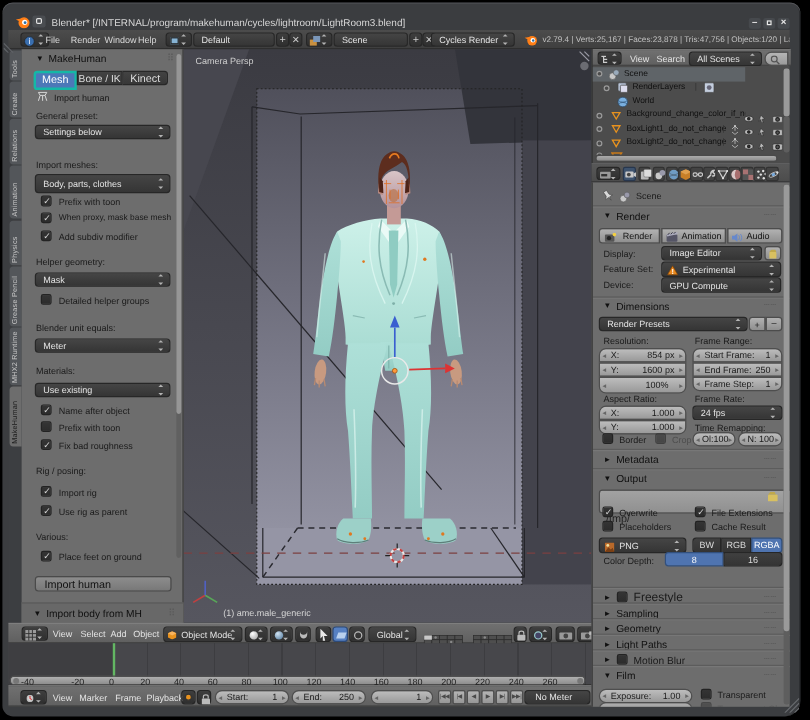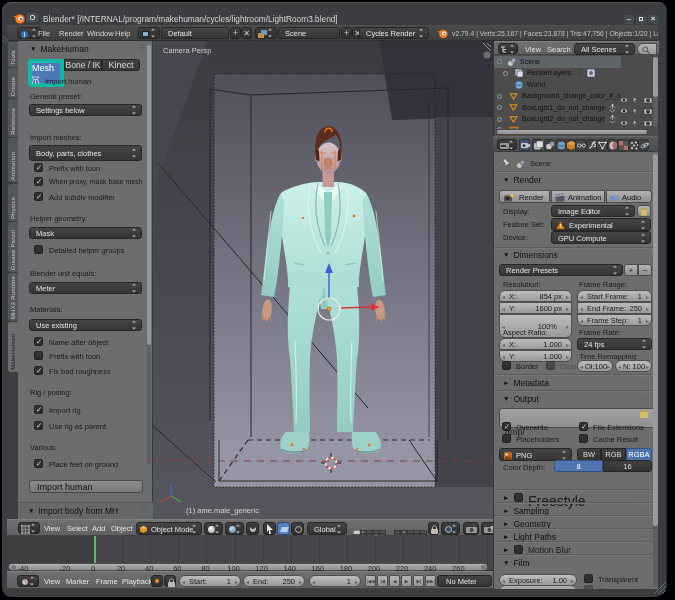--- a/index.html
+++ b/index.html
@@ -124,21 +124,21 @@
   <div class="vtab" style="top:232px;height:48px">
       <i>MHX2 Runtime</i>
     </div>
   <div class="vtab" style="top:281px;height:50px;background:#6d6d6d;color:#1a1a1a">
       <i>MakeHuman</i>
     </div>
 </div>
 <div id="shelf" class="abs" style="left:18px;top:41px;width:135px;height:478px;background:#6d6d6d;border-right:1px solid #3a3a3a">
   <div class="ph" style="left:12px;top:3px">MakeHuman</div>
   <div class="dots" style="right:6px;top:3px">⠿</div>
-  <div class="abs" style="left:10px;top:18px;width:112px;height:28px;background:#4c78b8;border:4px solid #14b8a6;border-radius:3px 0 0 3px;width:36px;color:#fff;font-size:9px;text-align:left;line-height:11px">Mesh</div>
+  <div class="abs" style="left:10px;top:18px;width:112px;height:16px;background:#4c78b8;border:2px solid #14b8a6;border-radius:3px 0 0 3px;width:36px;color:#fff;font-size:9px;text-align:center;line-height:11px">Mesh</div>
   <div class="abs" style="left:46px;top:18px;width:38px;height:12px;background:linear-gradient(#434343,#373737);border:1px solid #282828;color:#ddd;font-size:8.5px;text-align:center;line-height:11px">Bone / IK</div>
   <div class="abs" style="left:84px;top:18px;width:38px;height:12px;background:linear-gradient(#434343,#373737);border:1px solid #282828;border-radius:0 3px 3px 0;color:#ddd;font-size:9px;text-align:center;line-height:11px">Kinect</div>
   <svg class="abs" style="left:13px;top:35px" width="9" height="9" viewBox="0 0 9 9">
       <path d="M1 1 L8 1 L6.5 3.5 L8 8 M1 1 L2.5 3.5 L1 8 M2.5 3.5 L6.5 3.5 M4.5 4 L4.5 8" stroke="#ddd" stroke-width=".8" fill="none"></path>
     </svg>
   <div class="lb" style="left:27px;top:36px">Import human</div>
   <div class="lb" style="left:12px;top:51px">General preset:</div>
   <div class="dd" style="left:11px;top:63px;width:113px;height:12px">
       <span>Settings below</span>
       <div class="ud"></div>
@@ -805,21 +805,21 @@
   <div class="lb" style="left:9px;top:128px">Resolution:</div>
   <div class="lb" style="left:85px;top:128px">Frame Range:</div>
   <div class="num" style="left:5px;top:138px;width:73px;height:11.5px;border-radius:6px 6px 0 0">
       <span class="l">X:</span>
       <span class="r">854 px</span>
     </div>
   <div class="num" style="left:5px;top:150px;width:73px;height:11.5px;border-radius:0">
       <span class="l">Y:</span>
       <span class="r">1600 px</span>
     </div>
-  <div class="num" style="left:5px;top:162px;width:73px;height:24px;border-radius:0 0 6px 6px">
+  <div class="num" style="left:5px;top:162px;width:73px;height:14px;border-radius:0 0 6px 6px">
       <span class="r" style="right:14px">100%</span>
     </div>
   <div class="num" style="left:83px;top:138px;width:75px;height:11.5px;border-radius:6px 6px 0 0">
       <span class="l">Start Frame:</span>
       <span class="r">1</span>
     </div>
   <div class="num" style="left:83px;top:150px;width:75px;height:11.5px;border-radius:0">
       <span class="l">End Frame:</span>
       <span class="r">250</span>
     </div>
@@ -882,21 +882,21 @@
     </div>
   <div class="seg" style="left:83px;top:296px;width:24px;height:13px;border-radius:3px 0 0 3px;line-height:12px">BW</div>
   <div class="seg" style="left:107px;top:296px;width:25px;height:13px;line-height:12px">RGB</div>
   <div class="seg on" style="left:132px;top:296px;width:26px;height:13px;border-radius:0 3px 3px 0;line-height:12px">RGBA</div>
   <div class="lb" style="left:9px;top:311px">Color Depth:</div>
   <div class="seg on" style="left:60px;top:308px;width:49px;height:12px;border-radius:3px 0 0 3px;line-height:11px">8</div>
   <div class="seg" style="left:109px;top:308px;width:49px;height:12px;border-radius:0 3px 3px 0;line-height:11px">16</div>
   <div class="sep" style="left:0;top:337px;width:165px"></div>
   <div class="ph cl" style="left:9px;top:341px"></div>
     <div class="chk" style="left:20px;top:341px"></div>
-    <div class="lb" style="left:34px;top:341px;font-size:14px">Freestyle</div>
+    <div class="lb" style="left:34px;top:341px;font-size:10px">Freestyle</div>
     <div class="dots" style="right:10px;top:341px">┄┄</div>
   <div class="sep" style="left:0;top:350px;width:165px"></div>
   <div class="ph cl" style="left:9px;top:354px">Sampling</div>
     <div class="dots" style="right:10px;top:354px">┄┄</div>
   <div class="sep" style="left:0;top:363px;width:165px"></div>
   <div class="ph cl" style="left:9px;top:367px">Geometry</div>
     <div class="dots" style="right:10px;top:367px">┄┄</div>
   <div class="sep" style="left:0;top:376px;width:165px"></div>
   <div class="ph cl" style="left:9px;top:380px">Light Paths</div>
     <div class="dots" style="right:10px;top:380px">┄┄</div>

